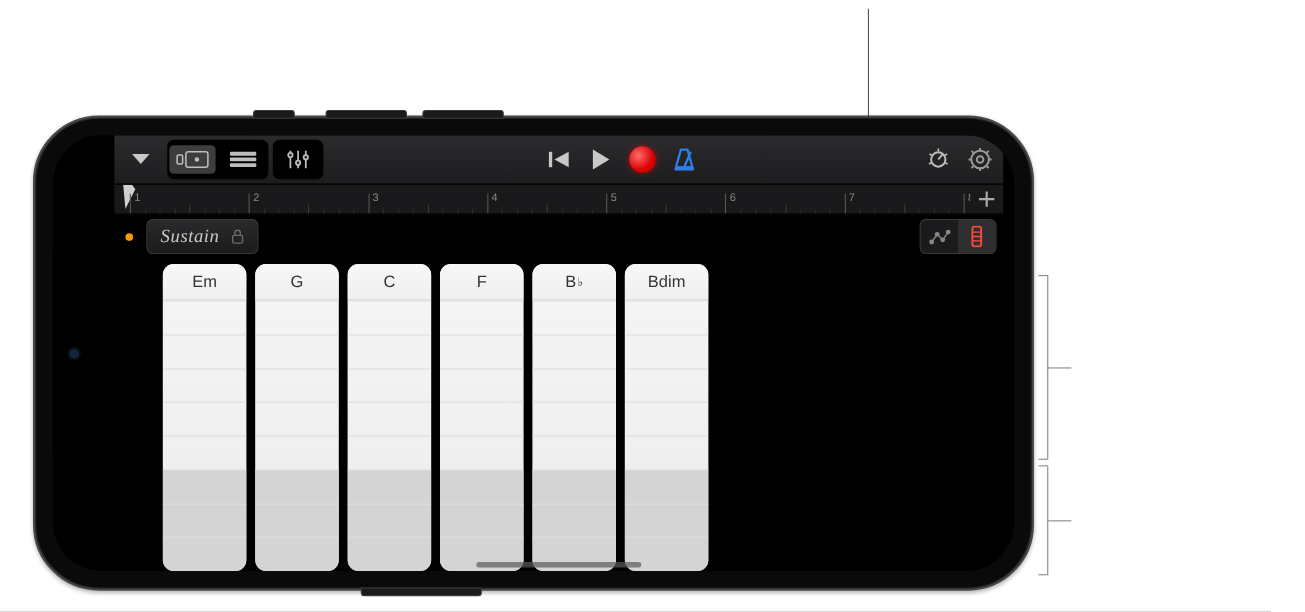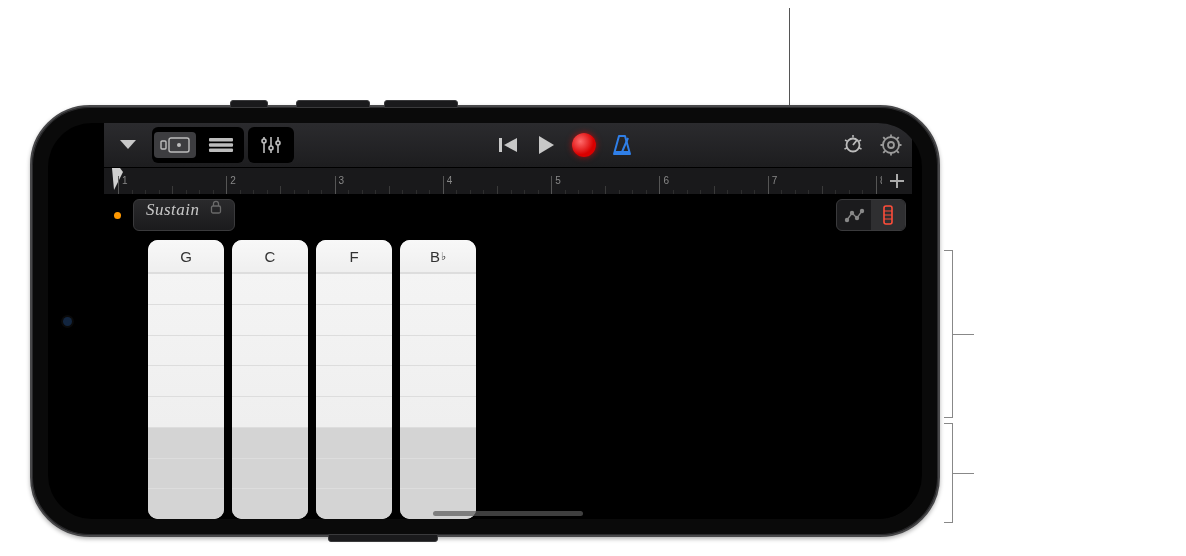--- a/index.html
+++ b/index.html
@@ -39,21 +39,21 @@
   .ruler{flex:1;height:100%;position:relative;margin-left:0px;overflow:hidden;}
   .ruler .maj{position:absolute;bottom:0;width:1px;height:18px;background:#555;}
   .ruler .min{position:absolute;bottom:0;width:1px;height:8px;background:#3a3a3a;}
   .ruler .sub{position:absolute;bottom:0;width:1px;height:4px;background:#2e2e2e;}
   .ruler .num{position:absolute;bottom:8px;font-size:10px;color:#888;}
   .playhead{position:absolute;left:6px;top:0;color:#c9c9c9;font-size:14px;}
   .plus-bar{width:30px;height:100%;display:flex;align-items:center;justify-content:center;color:#aaa;}
   
   .ctrl-strip{height:40px;background:#000;display:flex;align-items:center;gap:10px;padding-left:10px;padding-right:6px;border-bottom:1px solid #000;}
   .orange-dot{width:7px;height:7px;border-radius:50%;background:#ff9800;margin-right:2px;}
-  .sustain{display:flex;gap:10px;height:30px;background:linear-gradient(#2a2a2c,#1b1b1d);border:1px solid #3a3a3c;border-radius:6px;padding:0 12px;}
+  .sustain{display:flex;align-items:center;gap:10px;height:30px;background:linear-gradient(#2a2a2c,#1b1b1d);border:1px solid #3a3a3c;border-radius:6px;padding:0 12px;}
   .sustain-label{font-family:"Snell Roundhand","Brush Script MT",cursive;font-style:italic;color:#c8c8c8;font-size:17px;letter-spacing:.5px;}
   .lock-icon{color:#6a6a6a;}
   .view-seg{display:flex;gap:0;background:#1b1b1d;border:1px solid #3a3a3c;border-radius:6px;overflow:hidden;height:30px;}
   .view-seg .vbtn{width:34px;display:flex;align-items:center;justify-content:center;}
   .view-seg .vact{background:#2f2f31;}
   
   .chord-area{flex:1;position:relative;background:#000;display:flex;justify-content:flex-start;gap:8px;padding:4px 0 0 44px;}
   .strip{width:76px;background:linear-gradient(#f5f5f5,#ececec);border-radius:10px;overflow:hidden;display:flex;flex-direction:column;box-shadow:0 2px 4px rgba(0,0,0,.6);}
   .strip-label{height:32px;display:flex;align-items:center;justify-content:center;font-size:15px;color:#333;background:linear-gradient(#f8f8f8,#efefef);border-bottom:1px solid #ddd;}
   .seg{flex:1;border-top:1px solid #ddd;}
@@ -299,20 +299,31 @@
                 <rect x="2" y="1" width="8" height="18" rx="2" fill="none" stroke="#ff4d3a" stroke-width="1.6"></rect>
                 <line x1="2" y1="6" x2="10" y2="6" stroke="#ff4d3a" stroke-width="1.2"></line>
                 <line x1="2" y1="10" x2="10" y2="10" stroke="#ff4d3a" stroke-width="1.2"></line>
                 <line x1="2" y1="14" x2="10" y2="14" stroke="#ff4d3a" stroke-width="1.2"></line>
               </svg>
             </div>
           </div>
         </div>
 
         <div class="chord-area" id="chordArea">
+          <div class="strip">
+                <div class="strip-label">Em</div>
+                <div class="seg"></div>
+                <div class="seg"></div>
+                <div class="seg"></div>
+                <div class="seg"></div>
+                <div class="seg"></div>
+                <div class="seg dark"></div>
+                <div class="seg dark"></div>
+                <div class="seg dark"></div>
+              </div>
               <div class="strip">
                 <div class="strip-label">G</div>
                 <div class="seg"></div>
                 <div class="seg"></div>
                 <div class="seg"></div>
                 <div class="seg"></div>
                 <div class="seg"></div>
                 <div class="seg dark"></div>
                 <div class="seg dark"></div>
                 <div class="seg dark"></div>
@@ -334,20 +345,31 @@
                 <div class="seg"></div>
                 <div class="seg"></div>
                 <div class="seg"></div>
                 <div class="seg"></div>
                 <div class="seg dark"></div>
                 <div class="seg dark"></div>
                 <div class="seg dark"></div>
               </div>
               <div class="strip">
                 <div class="strip-label">B<span class="flat">♭</span></div>
+                <div class="seg"></div>
+                <div class="seg"></div>
+                <div class="seg"></div>
+                <div class="seg"></div>
+                <div class="seg"></div>
+                <div class="seg dark"></div>
+                <div class="seg dark"></div>
+                <div class="seg dark"></div>
+              </div>
+              <div class="strip">
+                <div class="strip-label">Bdim</div>
                 <div class="seg"></div>
                 <div class="seg"></div>
                 <div class="seg"></div>
                 <div class="seg"></div>
                 <div class="seg"></div>
                 <div class="seg dark"></div>
                 <div class="seg dark"></div>
                 <div class="seg dark"></div>
               </div>
               <div class="home-ind"></div>

